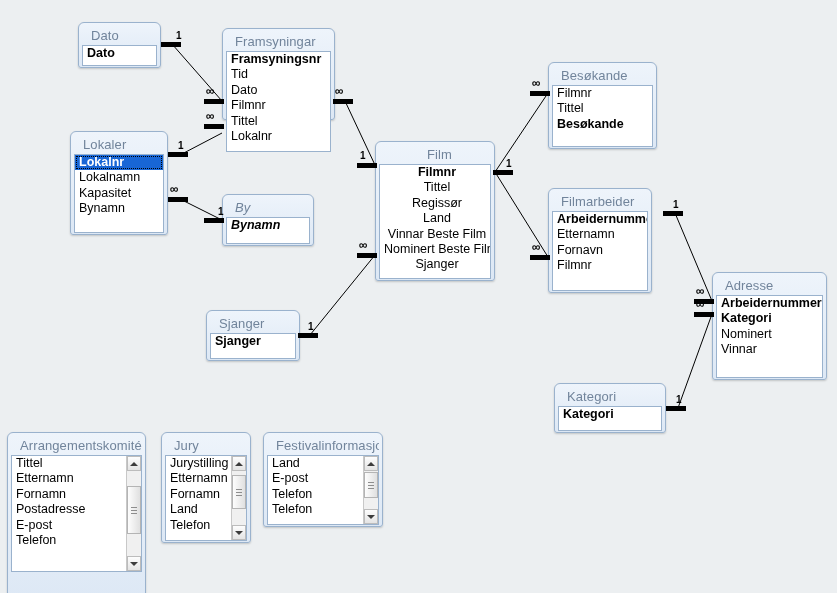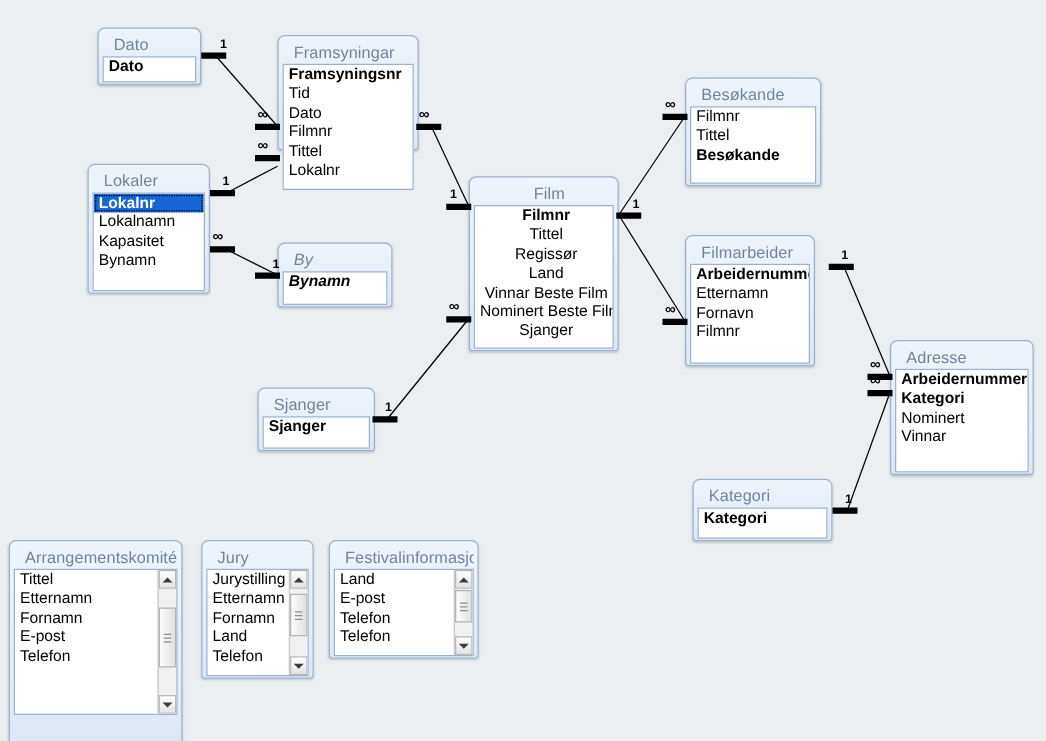--- a/index.html
+++ b/index.html
@@ -244,20 +244,21 @@
         <div class="tbl-fields" style="height: 23px;">
           <div class="fld key">Kategori</div>
         </div>
       </div>
       <div class="tbl" style="left: 7px; top: 432px; width: 139px; height: 168px;">
         <div class="tbl-title">Arrangementskomité</div>
         <div class="tbl-fields" style="height: 115px;">
           <div class="fld" style="padding-right: 17px;">Tittel</div>
           <div class="fld" style="padding-right: 17px;">Etternamn</div>
           <div class="fld" style="padding-right: 17px;">Fornamn</div>
+          <div class="fld" style="padding-right: 17px;">Postadresse</div>
           <div class="fld" style="padding-right: 17px;">E-post</div>
           <div class="fld" style="padding-right: 17px;">Telefon</div>
           <div class="sb">
             <div class="sb-arrow up">
               <i></i>
             </div>
             <div class="sb-thumb" style="top: 30px; height: 48px;">
               <u></u>
             </div>
             <div class="sb-arrow down">

